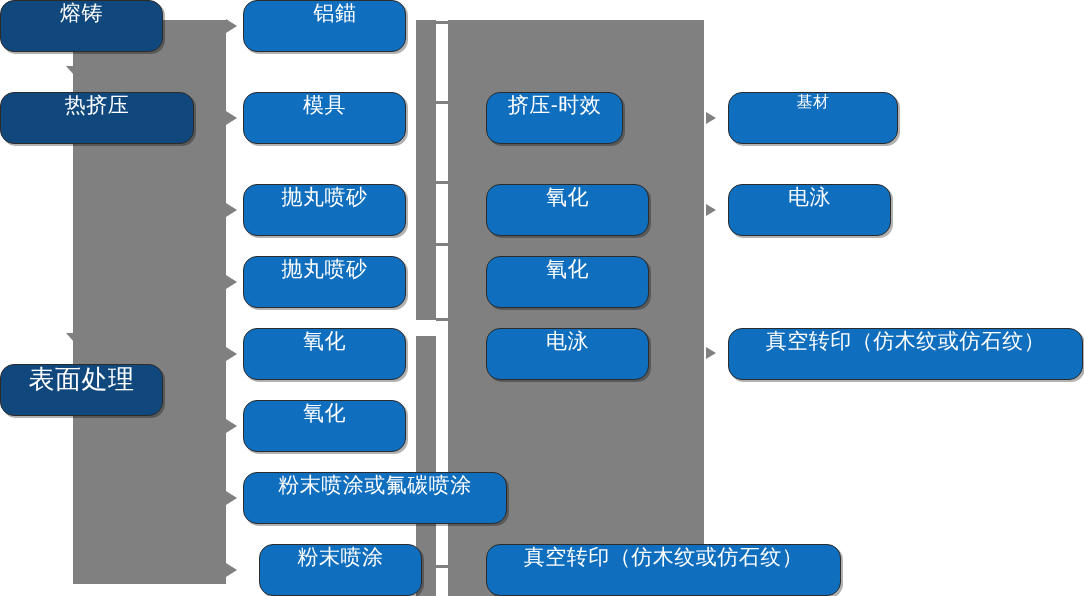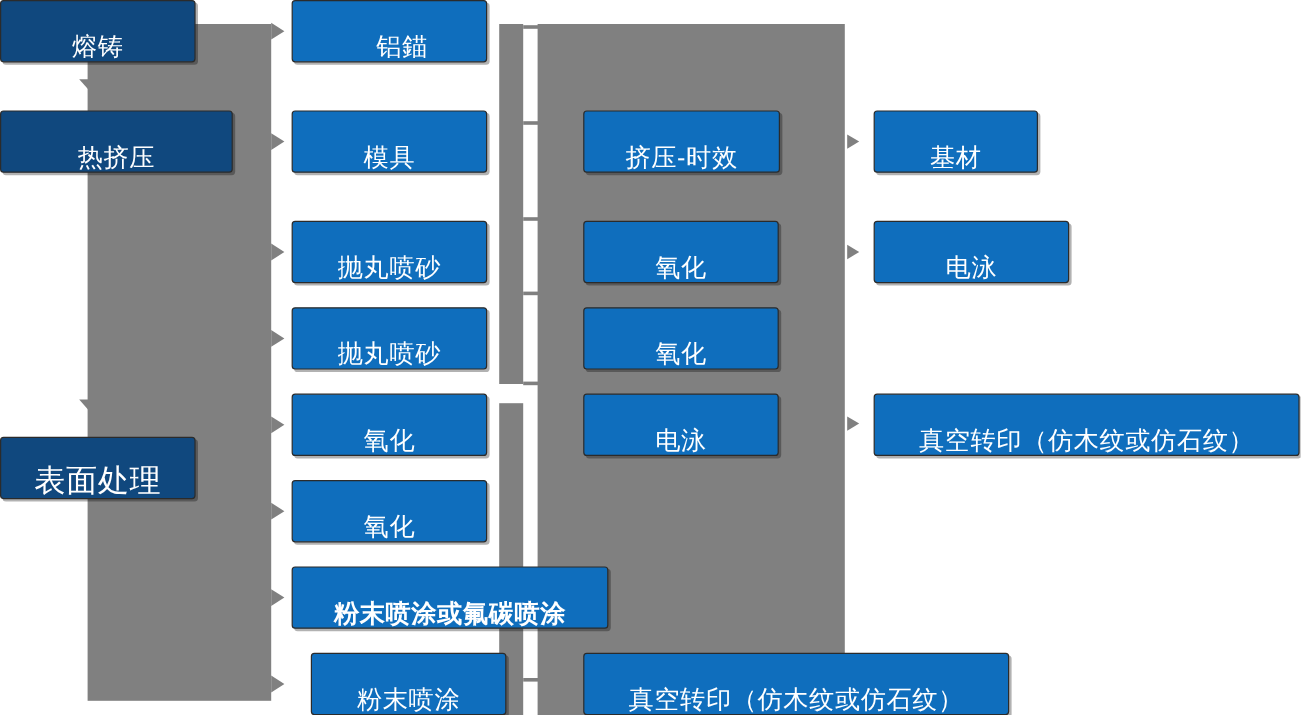--- a/index.html
+++ b/index.html
@@ -53,25 +53,25 @@
   .stub {
     position: absolute;
     height: 3px;
     background: #808080;
   }
 
   
   .node {
     position: absolute;
     display: flex;
-    align-items: flex-end;
+    align-items: flex-start;
     justify-content: center;
     box-sizing: border-box;
     color: #ffffff;
-    border-radius: 3px;
+    border-radius: 14px;
     border: 1px solid #2b2b2b;
     box-shadow: 2px 2px 0 rgba(0,0,0,0.30);
     text-align: center;
     line-height: 1.1;
     white-space: nowrap;
     letter-spacing: 0.5px;
   }
   .node.dark {
     background: #10487E;
   }
@@ -141,44 +141,44 @@
   </div>
   <div class="node light" style="left:243px; top:256px; width:163px; height:52px; font-size:21px;">
     <span class="label">抛丸喷砂</span>
   </div>
   <div class="node light" style="left:243px; top:328px; width:163px; height:52px; font-size:21px;">
     <span class="label">氧化</span>
   </div>
   <div class="node light" style="left:243px; top:400px; width:163px; height:52px; font-size:21px;">
     <span class="label">氧化</span>
   </div>
-  <div class="node light" style="left:243px; top:472px; width:264px; height:52px; font-size:21px;font-weight:bold;">
+  <div class="node light" style="left:243px; top:472px; width:264px; height:52px; font-size:21px;">
     <span class="label">粉末喷涂或氟碳喷涂</span>
   </div>
   <div class="node light" style="left:243px; top:544px; width:163px; height:52px; font-size:21px;margin-left:16px;">
     <span class="label">粉末喷涂</span>
   </div>
 
-  <div class="node light" style="left:486px; top:92px; width:164px; height:52px; font-size:21px;">
+  <div class="node light" style="left:486px; top:92px; width:137px; height:52px; font-size:21px;">
     <span class="label">挤压-时效</span>
   </div>
   <div class="node light" style="left:486px; top:184px; width:163px; height:52px; font-size:21px;">
     <span class="label">氧化</span>
   </div>
   <div class="node light" style="left:486px; top:256px; width:163px; height:52px; font-size:21px;">
     <span class="label">氧化</span>
   </div>
   <div class="node light" style="left:486px; top:328px; width:163px; height:52px; font-size:21px;">
     <span class="label">电泳</span>
   </div>
   <div class="node light" style="left:486px; top:544px; width:355px; height:52px; font-size:21px;">
     <span class="label">真空转印（仿木纹或仿石纹）</span>
   </div>
 
-  <div class="node light" style="left:728px; top:92px; width:137px; height:52px; font-size:21px;">
+  <div class="node light" style="left:728px; top:92px; width:170px; height:52px; font-size:16px;">
     <span class="label">基材</span>
   </div>
   <div class="node light" style="left:728px; top:184px; width:163px; height:52px; font-size:21px;">
     <span class="label">电泳</span>
   </div>
   <div class="node light" style="left:728px; top:328px; width:355px; height:52px; font-size:21px;">
     <span class="label">真空转印（仿木纹或仿石纹）</span>
   </div>
 
 </div>

